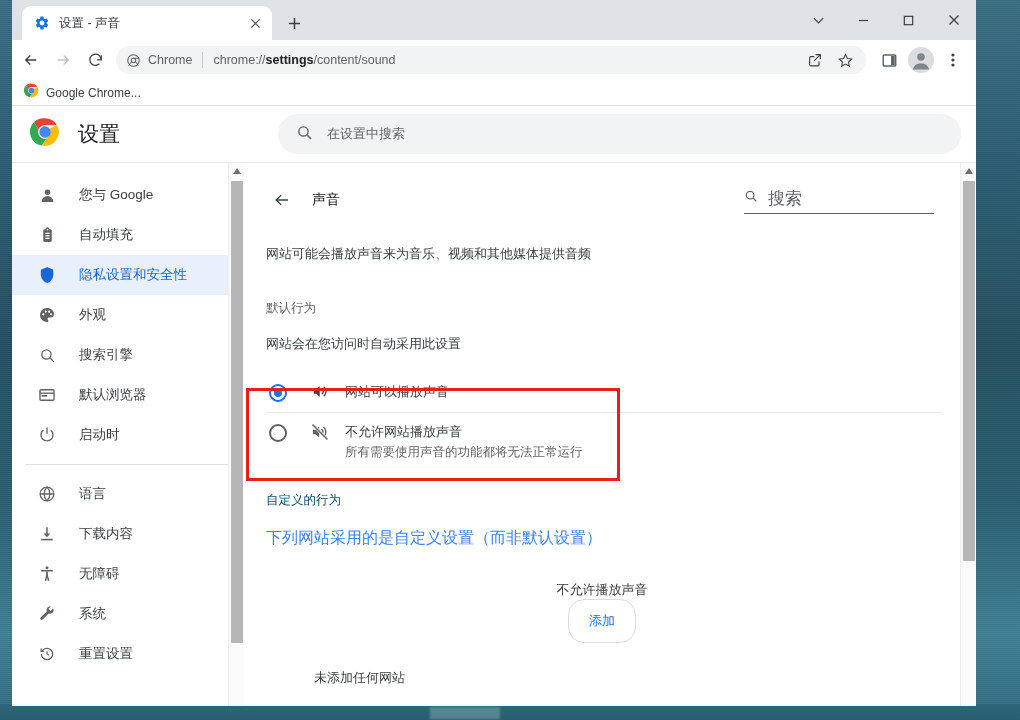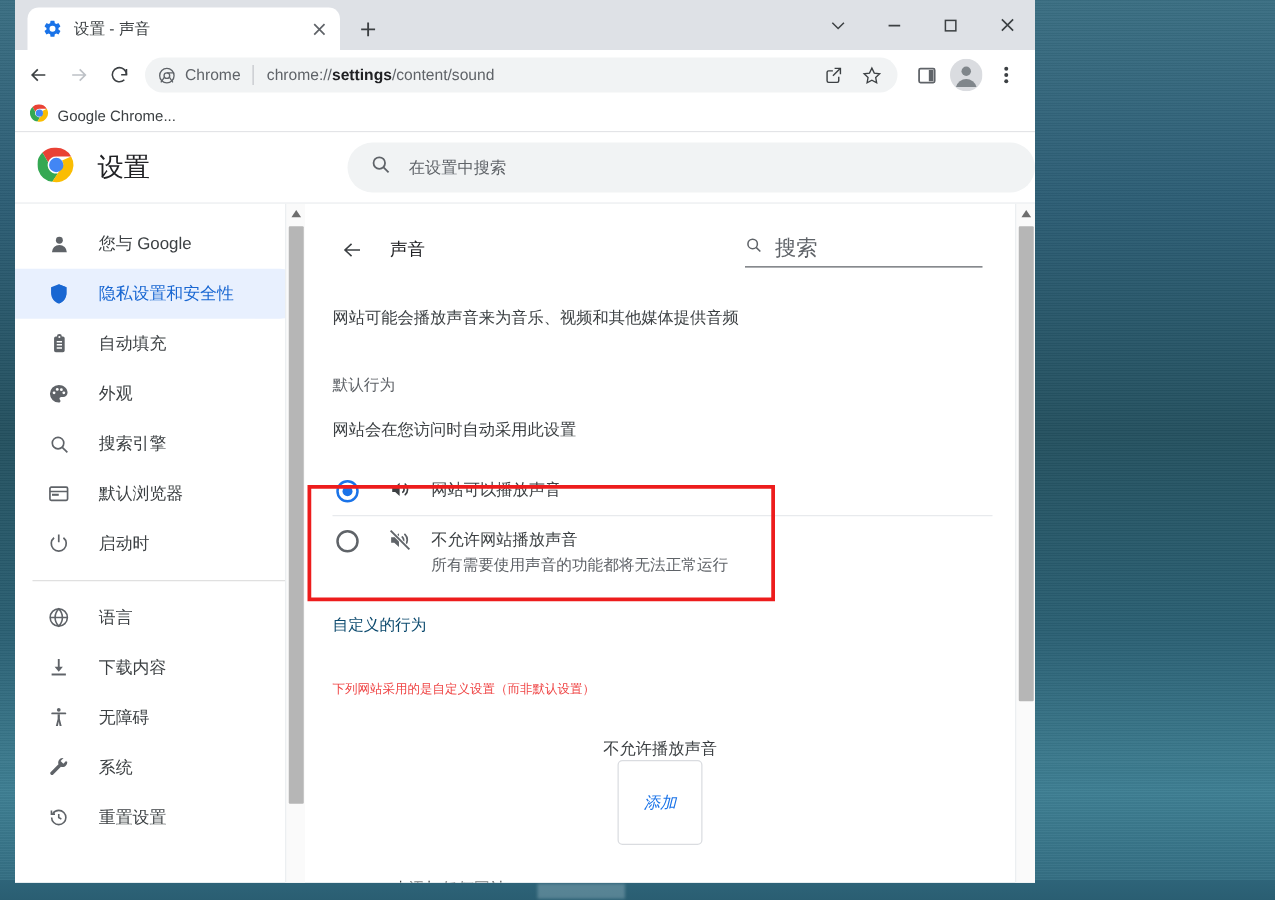--- a/index.html
+++ b/index.html
@@ -27,21 +27,21 @@
     background: linear-gradient(180deg,#2e6479 0%,#2a5e72 100%);
   }
   .taskbar-hint .blob {
     position: absolute; left: 430px; top: 3px; width: 70px; height: 12px;
     background: rgba(160,190,200,.38);
     filter: blur(1.2px);
   }
 
   
   .window {
-    position: absolute; left: 12px; top: 0; width: 816px; height: 706px;
+    position: absolute; left: 12px; top: 0; width: 964px; height: 706px;
     background: #fff;
     overflow: hidden;
   }
 
   
   .tabstrip {
     position: relative; height: 40px;
     background: #dee1e6;
     display: flex; align-items: flex-end;
   }
@@ -209,33 +209,32 @@
   .radio-title { font-size: 13px; color:#3c4043; }
   .radio-desc { font-size: 12.5px; color:#5f6368; }
 
   .highlight-box {
     position: absolute; left: 2px; top: 225px;
     width: 374px; height: 93px;
     border: 3px solid #ed1c1c; pointer-events: none;
   }
 
   .custom-label { font-size: 12.5px; color:#0c4a6e; margin-top: 21px;}
-  .custom-sub { font-size: 10px; color:#ef4444; margin-top: 35px;}
+  .custom-sub { font-size: 16px; color:#3b82f6; margin-top: 19px;}
 
   .perm-row {
     display:flex; align-items:center; justify-content:space-between;
     margin-top: 32px; padding-right: 4px; flex-direction: column;
   }
   .perm-label { font-size: 13px; color:#3c4043; }
   .add-btn {
-    border: 1px solid #dadce0; border-radius: 4px;
+    border: 1px solid #dadce0; border-radius: 16px;
     color: #1a73e8; font-size: 13px;
-    padding: 24px 20px; background:#fff;
+    padding: 12px 20px; background:#fff;
     font-family: "Liberation Sans", sans-serif;
-    font-style: italic;
   }
   .empty-note { font-size: 13px; color:#3c4043; margin-top: 26px; padding-left: 48px;}
 </style>
 </head>
 <body>
 
 <div id="root">
 
   <div class="desktop">
     <div class="desktop-noise"></div>
@@ -406,38 +405,38 @@
           <div class="nav-item">
             <span class="nico">
               <svg width="17" height="17" viewBox="0 0 24 24" fill="#5f6368">
                 <circle cx="12" cy="7.4" r="3.9"></circle>
                   <path d="M3.6 21a8.4 8.4 0 0116.8 0z"></path>
               </svg>
             </span>
             <span>您与 Google</span>
           </div>
 
+          <div class="nav-item">
+            <span class="nico">
+              <svg width="17" height="17" viewBox="0 0 24 24" fill="#5f6368">
+                <path d="M16 3h-1.2a2.8 2.8 0 00-5.6 0H8a2 2 0 00-2 2v14a2 2 0 002 2h8a2 2 0 002-2V5a2 2 0 00-2-2zm-4-.6a1.2 1.2 0 110 2.4 1.2 1.2 0 010-2.4zM15 17H9v-1.7h6V17zm0-3.6H9v-1.7h6v1.7zm0-3.6H9V8.1h6v1.7z"></path>
+              </svg>
+            </span>
+            <span>自动填充</span>
+          </div>
+
           <div class="nav-item active">
             <span class="nico">
               <svg width="18" height="18" viewBox="0 0 24 24" fill="#1967d2">
                 <path d="M12 1.8L3.8 5v6.2c0 5.2 3.5 10 8.2 11.2 4.7-1.2 8.2-6 8.2-11.2V5L12 1.8z"></path>
                 <path d="M12 1.8V22.4c4.7-1.2 8.2-6 8.2-11.2V5L12 1.8z" fill="#1967d2"></path>
                 <path d="M11 7h2v8h-2z" fill="#fff" opacity=".0"></path>
               </svg>
             </span>
             <span>隐私设置和安全性</span>
-          </div>
-
-          <div class="nav-item">
-            <span class="nico">
-              <svg width="17" height="17" viewBox="0 0 24 24" fill="#5f6368">
-                <path d="M16 3h-1.2a2.8 2.8 0 00-5.6 0H8a2 2 0 00-2 2v14a2 2 0 002 2h8a2 2 0 002-2V5a2 2 0 00-2-2zm-4-.6a1.2 1.2 0 110 2.4 1.2 1.2 0 010-2.4zM15 17H9v-1.7h6V17zm0-3.6H9v-1.7h6v1.7zm0-3.6H9V8.1h6v1.7z"></path>
-              </svg>
-            </span>
-            <span>自动填充</span>
           </div>
 
 
           <div class="nav-item">
             <span class="nico">
               <svg width="18" height="18" viewBox="0 0 24 24" fill="#5f6368">
                 <path d="M12 2.6a9.4 9.4 0 000 18.8c1 0 1.8-.8 1.8-1.8 0-.5-.2-.9-.5-1.2a1.7 1.7 0 01-.5-1.2c0-1 .8-1.8 1.8-1.8h2.1a4.7 4.7 0 004.7-4.7c0-4.6-4.2-8.1-9.4-8.1z"></path>
                 <circle cx="7" cy="11" r="1.5" fill="#fff"></circle>
                 <circle cx="10.4" cy="7.4" r="1.5" fill="#fff"></circle>
                 <circle cx="14.8" cy="7.6" r="1.5" fill="#fff"></circle>

